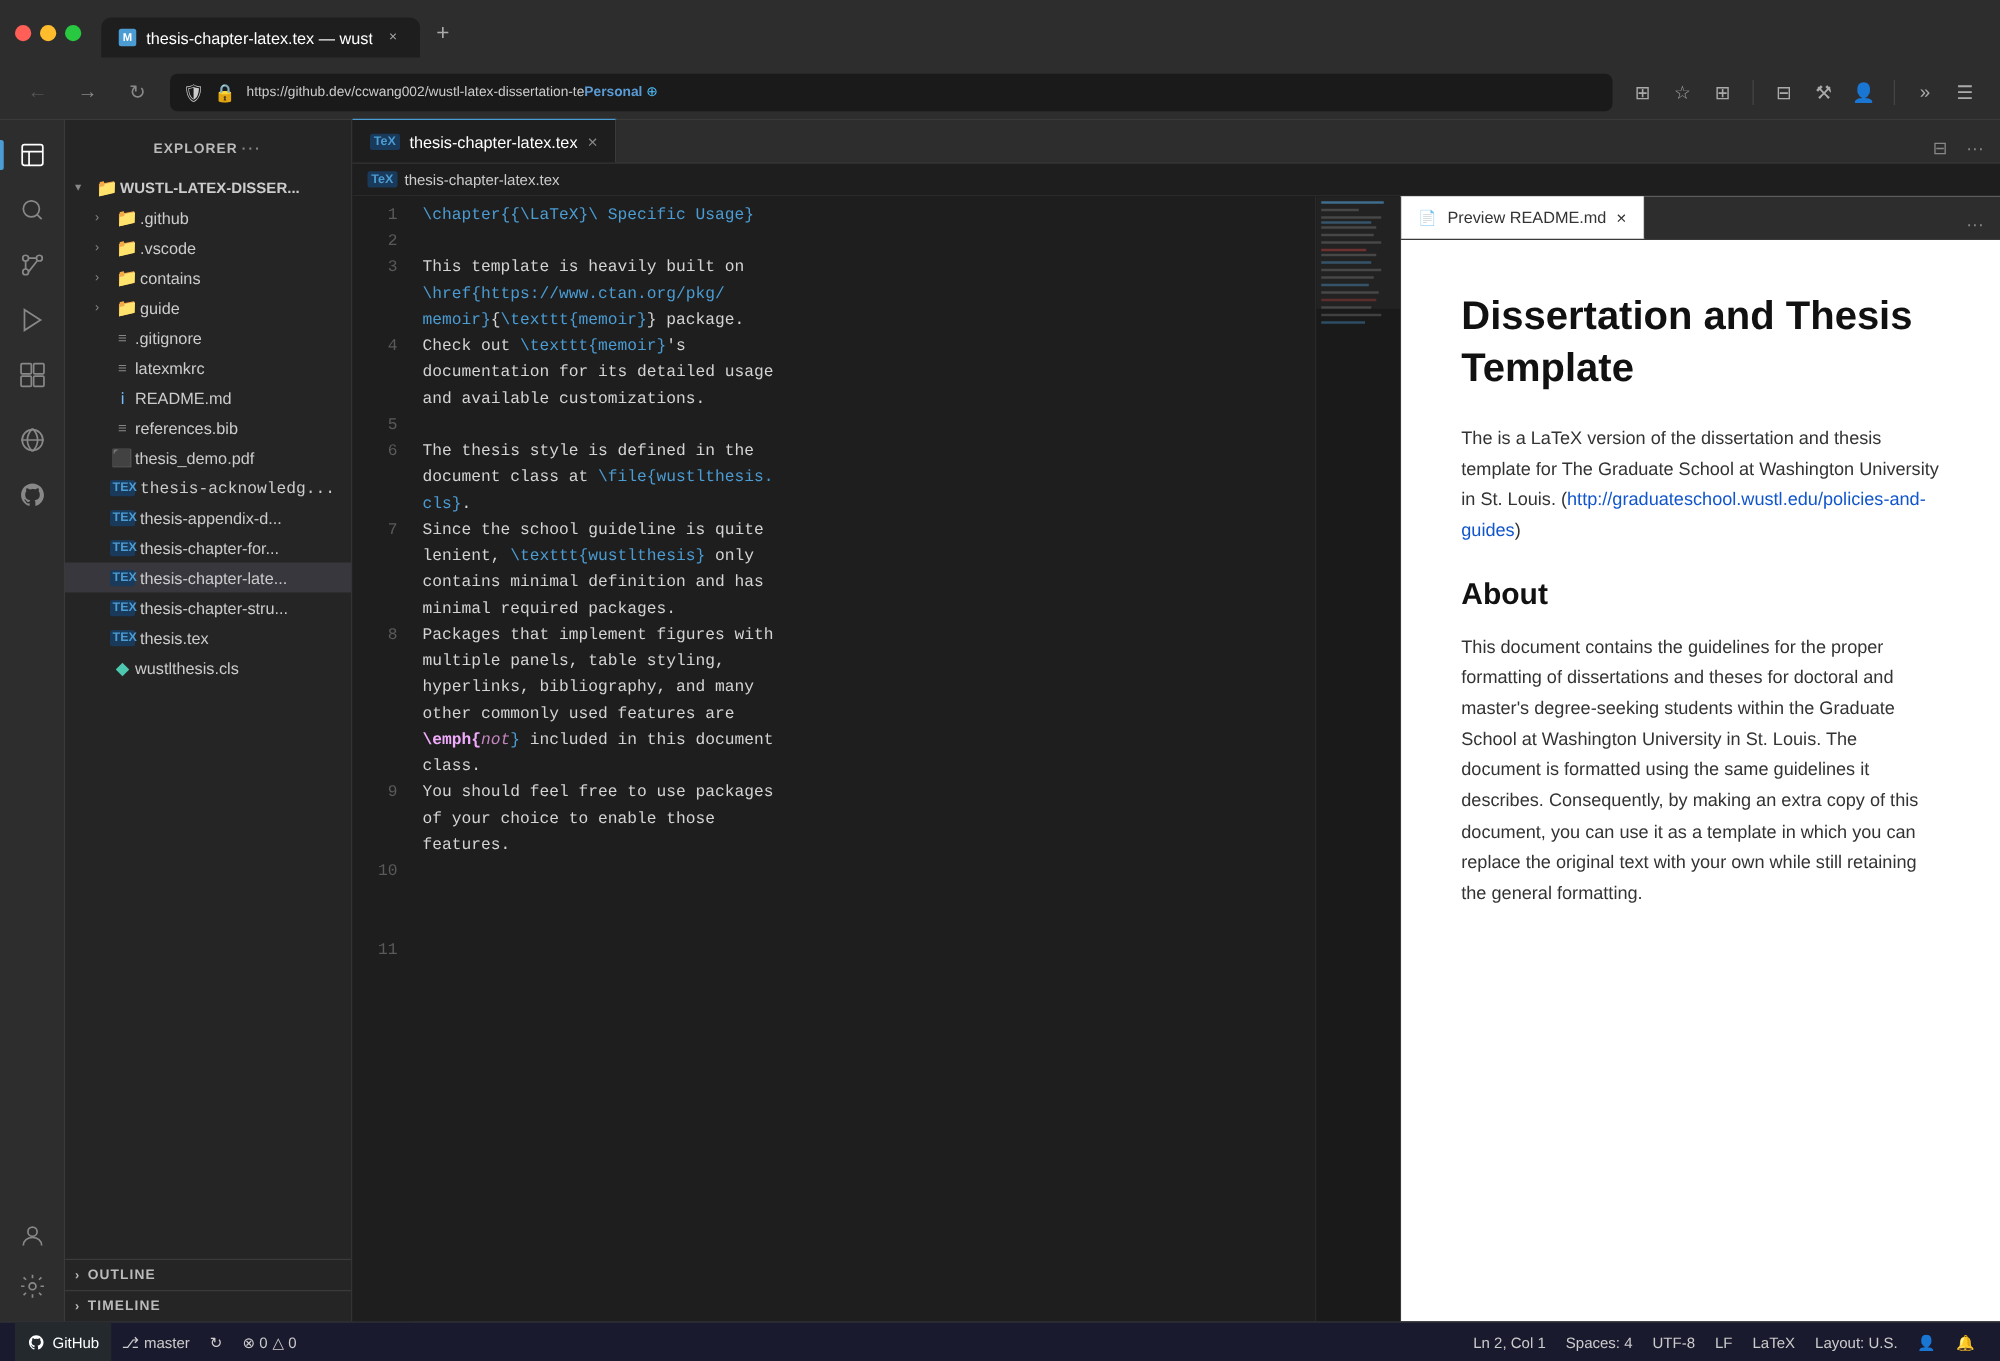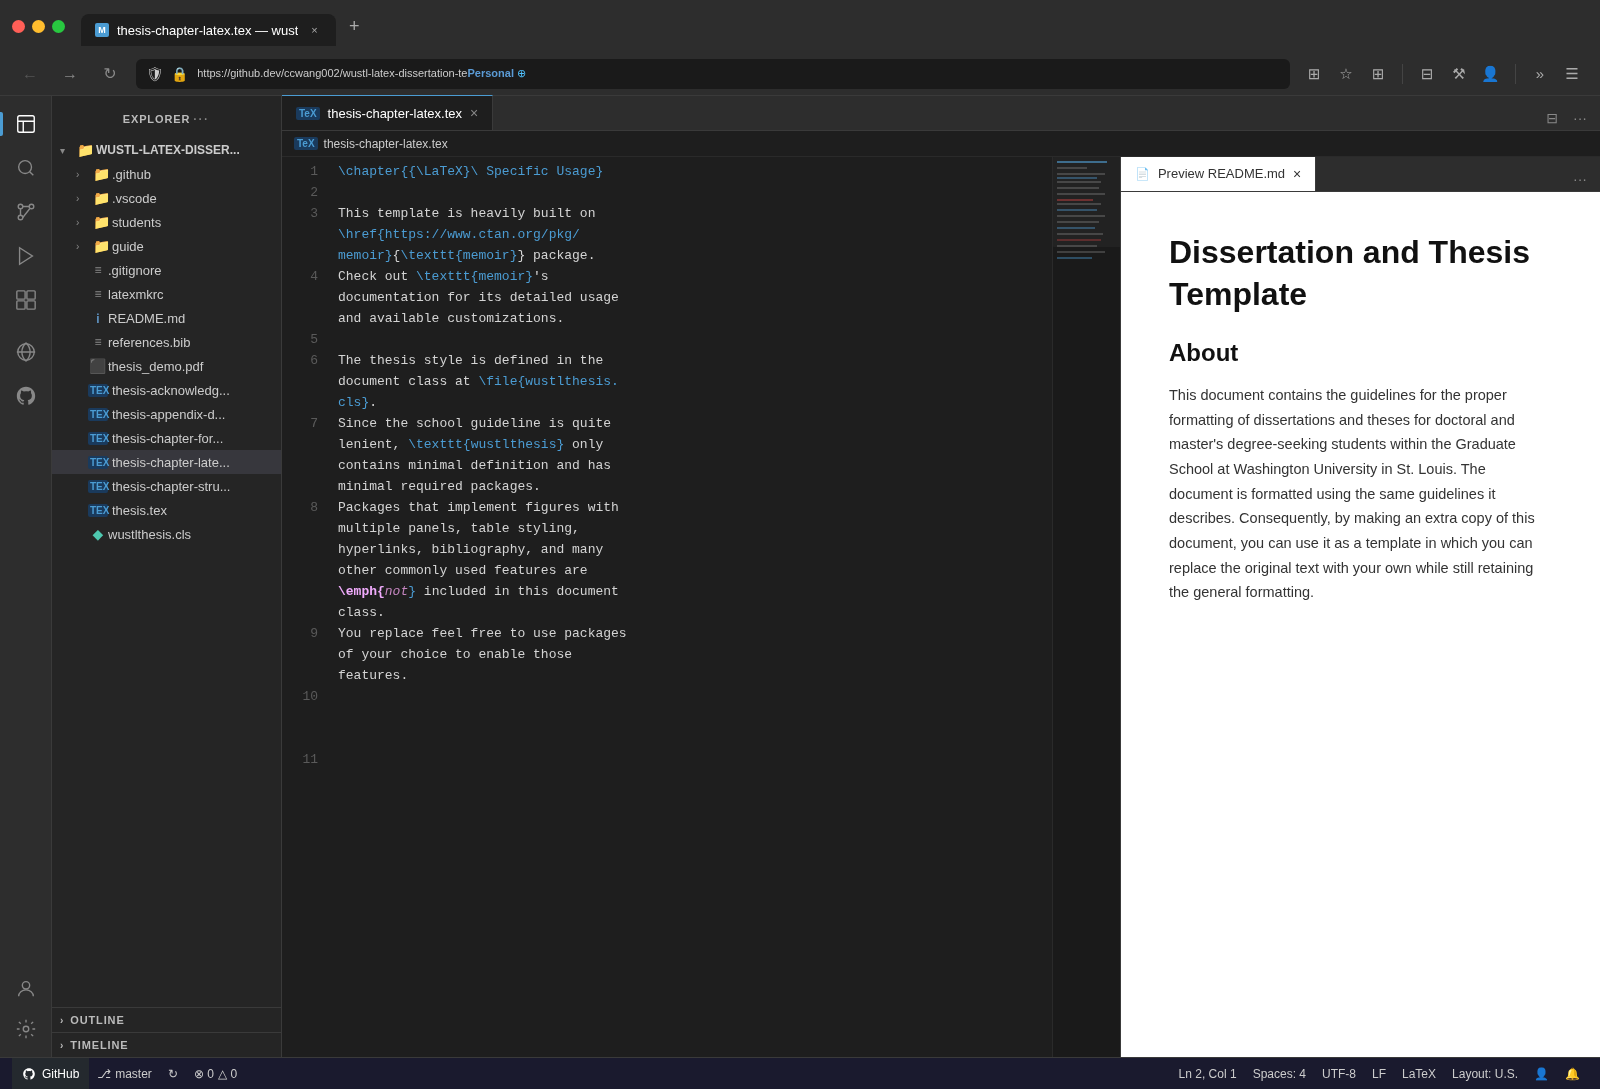--- a/index.html
+++ b/index.html
@@ -243,21 +243,21 @@
 
       <div class="tree-item" style="padding-left: 24px;">
         <span class="chevron">›</span>
         <span class="icon" style="color:#e8c060;">📁</span>
         <span class="label">.vscode</span>
       </div>
 
       <div class="tree-item" style="padding-left: 24px;">
         <span class="chevron">›</span>
         <span class="icon" style="color:#e8c060;">📁</span>
-        <span class="label">students</span>
+        <span class="label">contains</span>
       </div>
 
       <div class="tree-item" style="padding-left: 24px;">
         <span class="chevron">›</span>
         <span class="icon" style="color:#e8c060;">📁</span>
         <span class="label">guide</span>
       </div>
 
       <div class="tree-item" style="padding-left: 36px;">
         <span class="icon" style="color:#888; font-size:12px;">≡</span>
@@ -279,21 +279,21 @@
         <span class="label">references.bib</span>
       </div>
 
       <div class="tree-item" style="padding-left: 36px;">
         <span class="icon pdf-icon" style="font-size:14px;">⬛</span>
         <span class="label">thesis_demo.pdf</span>
       </div>
 
       <div class="tree-item" style="padding-left: 36px;">
         <span class="icon" style="color:#4b9cd3; font-size:10px; font-weight:bold; background:#1a3a5c; padding:1px 2px; border-radius:2px;">TEX</span>
-        <span class="label" style="margin-left:4px;">thesis-acknowledg...</span>
+        <span class="label" style="margin-left:4px;font-family:Liberation Mono, monospace;">thesis-acknowledg...</span>
       </div>
 
       <div class="tree-item" style="padding-left: 36px;">
         <span class="icon" style="color:#4b9cd3; font-size:10px; font-weight:bold; background:#1a3a5c; padding:1px 2px; border-radius:2px;">TEX</span>
         <span class="label" style="margin-left:4px;">thesis-appendix-d...</span>
       </div>
 
       <div class="tree-item" style="padding-left: 36px;">
         <span class="icon" style="color:#4b9cd3; font-size:10px; font-weight:bold; background:#1a3a5c; padding:1px 2px; border-radius:2px;">TEX</span>
         <span class="label" style="margin-left:4px;">thesis-chapter-for...</span>
@@ -404,21 +404,21 @@
           <div class="code-line">Since the school guideline is quite
 lenient, <span style="color:#4b9cd3;">\texttt{wustlthesis}</span> only
 contains minimal definition and has
 minimal required packages.</div>
           <div class="code-line">Packages that implement figures with
 multiple panels, table styling,
 hyperlinks, bibliography, and many
 other commonly used features are
 <span style="color:#f0abfc;font-weight:bold;">\emph{</span><span style="color:#c586c0; font-style:italic;">not</span><span style="color:#4b9cd3;">}</span> included in this document
 class.</div>
-          <div class="code-line">You replace feel free to use packages
+          <div class="code-line">You should feel free to use packages
 of your choice to enable those
 features.</div>
           <div class="code-line"></div>
         </div>
       </div>
 
       <div class="minimap">
         <div class="minimap-content">
           <svg width="68" height="600" viewBox="0 0 68 600">
 
@@ -451,20 +451,23 @@
             <span class="preview-icon">📄</span>
             <span>Preview README.md</span>
             <span class="preview-tab-close">×</span>
           </div>
           <div class="preview-tab-actions">
             <div class="tab-action-btn">···</div>
           </div>
         </div>
         <div class="preview-content">
           <h1 class="preview-h1">Dissertation and Thesis Template</h1>
+          <p class="preview-p">
+            <span>The is a LaTeX version of the dissertation and thesis template for The Graduate School at Washington University in St. Louis. (</span><a class="preview-link">http://graduateschool.wustl.edu/policies-and-guides</a><span>)</span>
+          </p>
           <h2 class="preview-h2">About</h2>
           <p class="preview-p">This document contains the guidelines for the proper formatting of dissertations and theses for doctoral and master's degree-seeking students within the Graduate School at Washington University in St. Louis. The document is formatted using the same guidelines it describes. Consequently, by making an extra copy of this document, you can use it as a template in which you can replace the original text with your own while still retaining the general formatting.</p>
         </div>
       </div>
     </div>
   </div>
 </div>
 
 <div class="status-bar">
   <div class="status-left">

